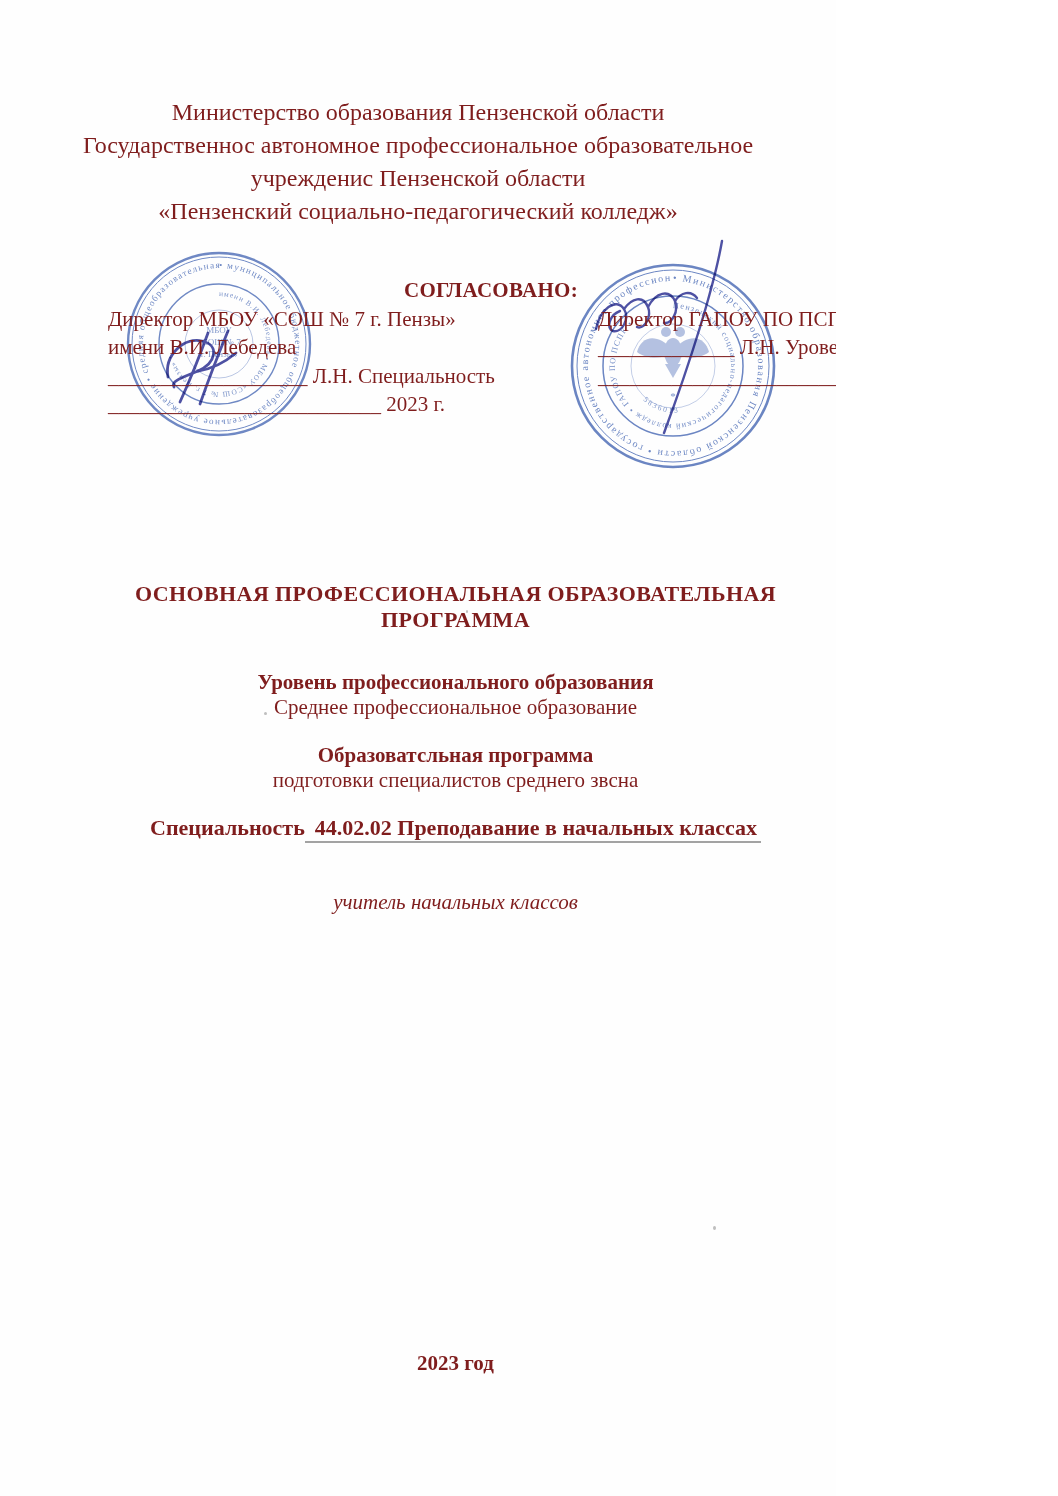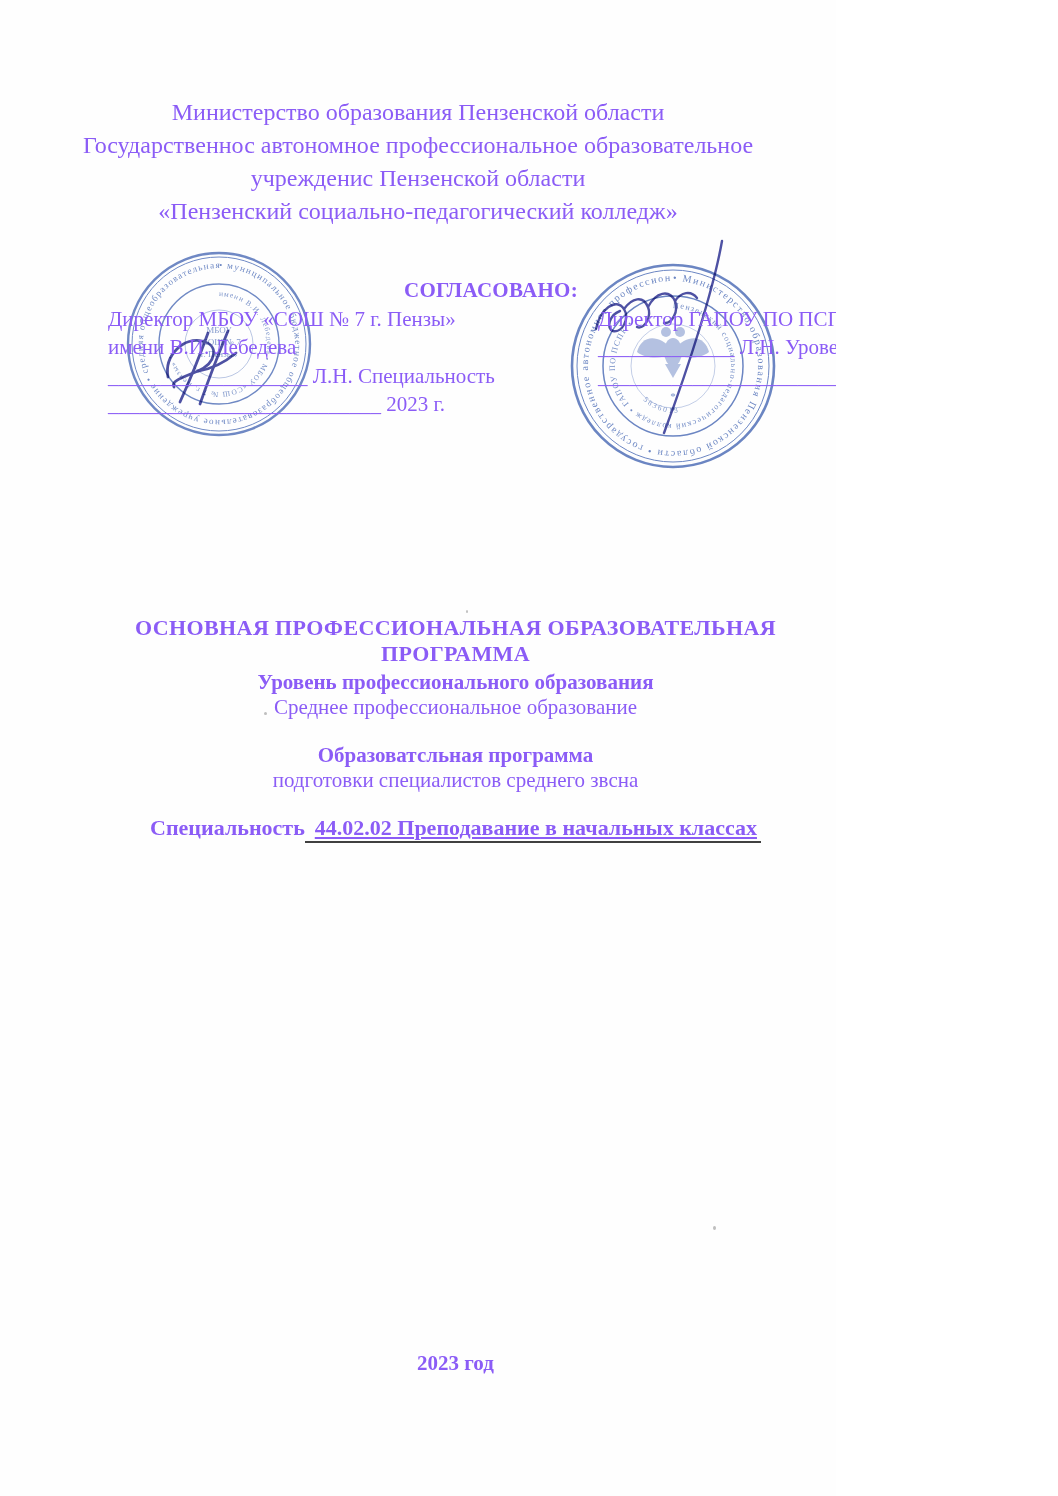--- a/index.html
+++ b/index.html
@@ -1,47 +1,47 @@
 <!DOCTYPE html>
 <html lang="ru"><head>
 <meta charset="utf-8">
 <style>
   html,body{margin:0;padding:0;background:#ffffff;}
   .page{
     position:relative;
     width:836px;height:1496px;
     background:#fefefe;
     font-family:"Liberation Serif","DejaVu Serif",serif;
-    color:#8b5cf6;
+    color:#7f1d1d;
     overflow:hidden;
   }
   
   .header{
     position:absolute;top:96px;left:0;right:0;
     text-align:center;
     font-size:24px;line-height:33px;
   }
   
   .approval{position:absolute;top:276px;font-size:21px;line-height:28.5px;z-index:3;}
   .approval.left{left:108px;width:470px;}
   .approval.right{left:598px;width:440px;}
   .approval .hd{font-weight:bold;letter-spacing:.3px;text-align:right;}
   .blank{letter-spacing:0;}
   
   .seal,.sig{position:absolute;mix-blend-mode:multiply;z-index:2;pointer-events:none;}
   .seal text{font-family:"Liberation Serif",serif;}
   
   .centerblock{position:absolute;left:75px;right:0;text-align:center;}
-  .maintitle{top:615px;font-size:22px;font-weight:bold;letter-spacing:.4px;font-family:Liberation Serif, serif;}
+  .maintitle{top:581px;font-size:22px;font-weight:bold;letter-spacing:.4px;font-family:Liberation Serif, serif;}
   .sec-h{font-weight:bold;}
   .sec{font-size:21px;line-height:25px;}
   .lvl{top:670px;}
   .prog{top:743px;}
   .spec{top:815px;font-size:22px;font-weight:bold;}
-  .spec .uline{border-bottom:2px solid #404040;padding:0 4px 1px 10px;text-decoration:underline;}
+  .spec .uline{border-bottom:2px solid #a3a3a3;padding:0 4px 1px 10px;}
   .qual{top:890px;}
   .qual .it{font-style:italic;font-weight:normal;}
   .year{top:1351px;font-size:21px;font-weight:bold;}
   
   .speck{position:absolute;background:#8a8a8a;border-radius:50%;opacity:.55;}
 </style>
 </head>
 <body>
 
 <div class="page">
@@ -157,20 +157,21 @@
   <div class="centerblock sec prog">
     <div class="sec-h">Образоватсльная программа</div>
     <div>подготовки специалистов среднего звсна</div>
   </div>
 
   <div class="centerblock spec">
     <span>Специальность</span><span class="uline">44.02.02 Преподавание в начальных классах</span>
   </div>
 
   <div class="centerblock sec qual">
+    <div class="it">учитель начальных классов</div>
   </div>
 
   <div class="centerblock sec year">2023 год</div>
 
   <div class="speck" style="left:994px;top:378px;width:4px;height:5px;"></div>
   <div class="speck" style="left:713px;top:1226px;width:3px;height:4px;"></div>
   <div class="speck" style="left:264px;top:712px;width:3px;height:3px;"></div>
   <div class="speck" style="left:466px;top:610px;width:2px;height:3px;"></div>
 
 </div>

